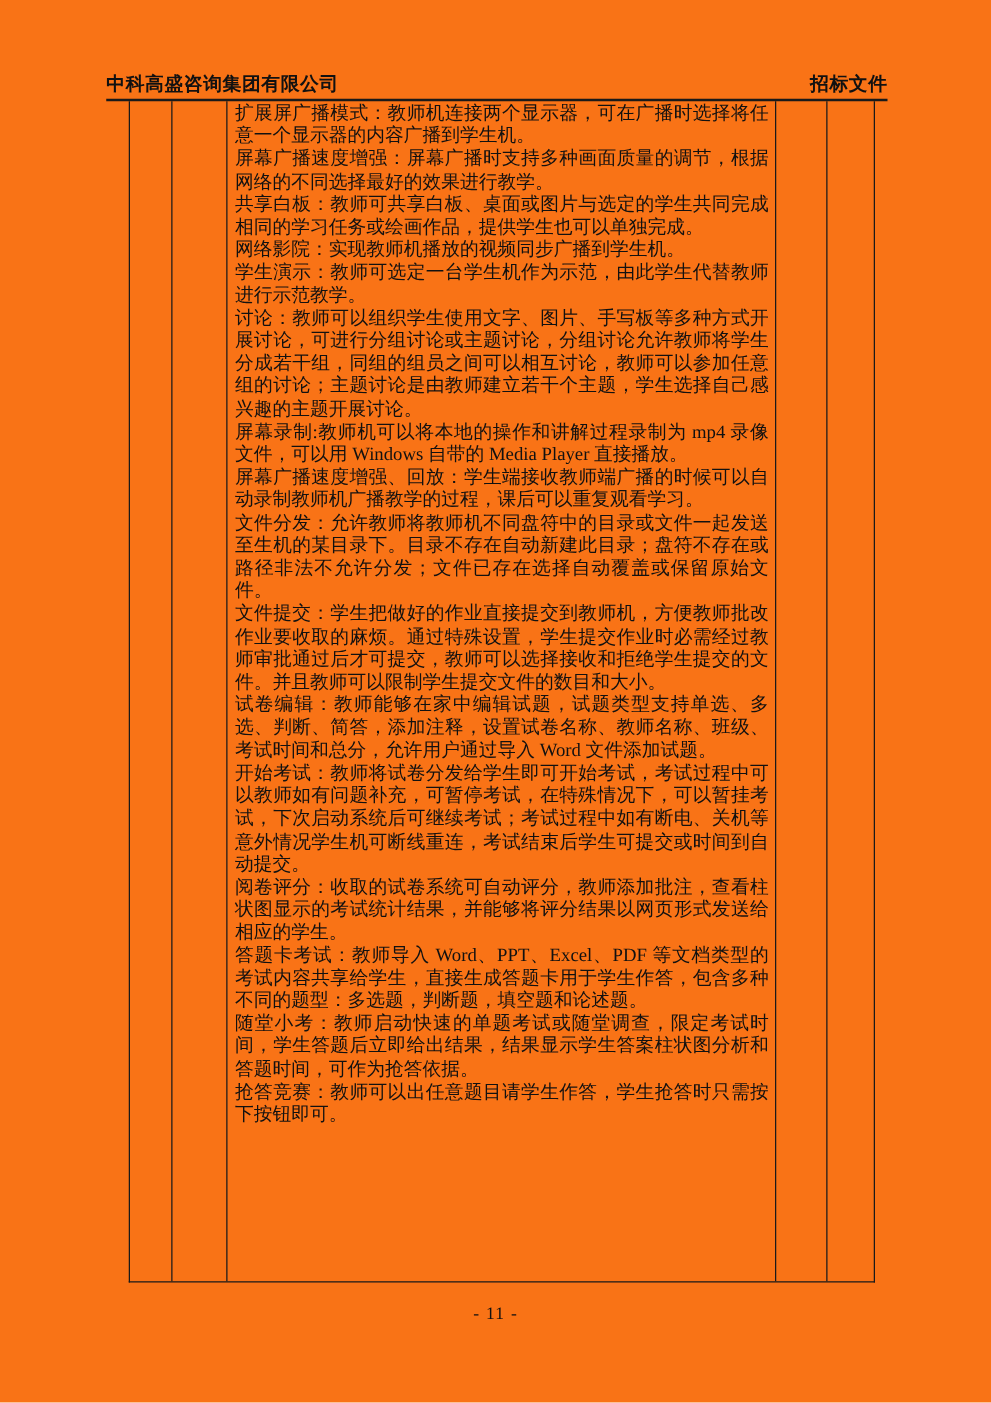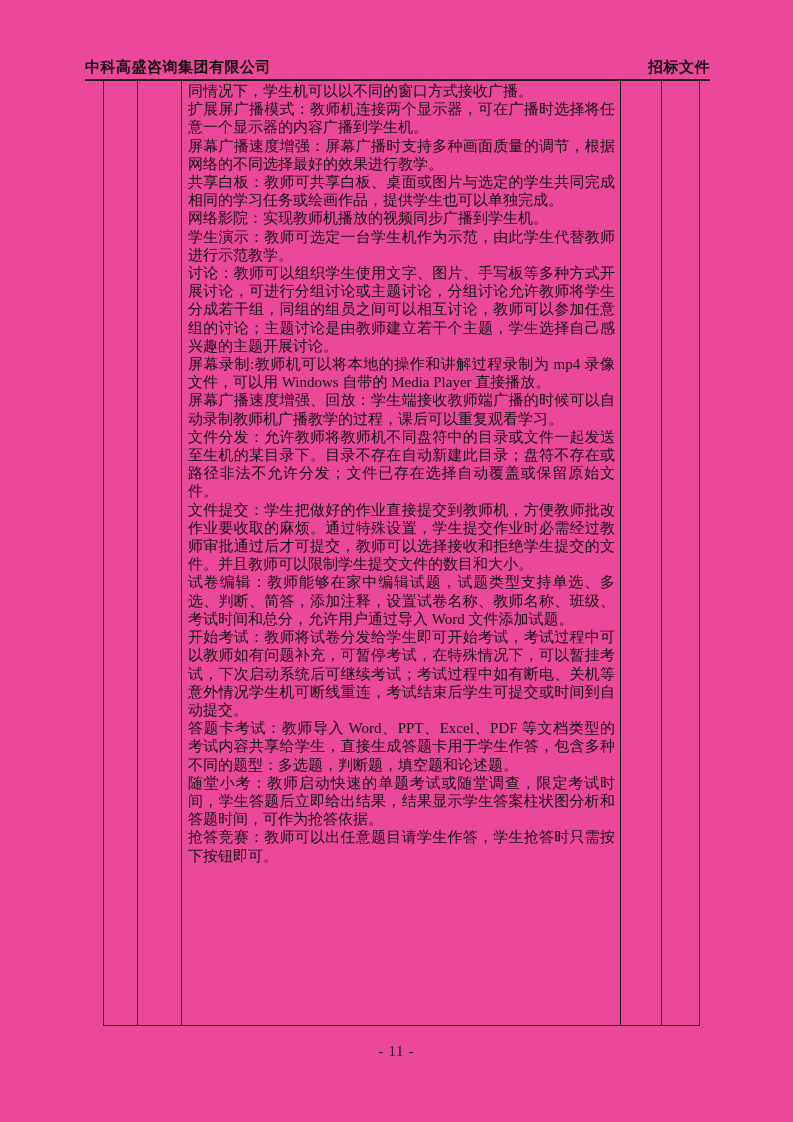--- a/index.html
+++ b/index.html
@@ -4,21 +4,21 @@
 <style>
   html, body {
     margin: 0;
     padding: 0;
     background: #ffffff;
   }
   .page {
     position: relative;
     width: 793px;
     height: 1122px;
-    background: #ec4899;
+    background: #f97316;
     font-family: "Liberation Serif", "DejaVu Serif", serif;
     color: #111111;
     overflow: hidden;
   }
   .header-company {
     position: absolute;
     left: 85px;
     top: 58px;
     font-size: 15px;
     font-weight: bold;
@@ -94,33 +94,33 @@
   <div class="header-company">中科高盛咨询集团有限公司</div>
 
   <div class="header-doctype">招标文件</div>
 
   <div class="header-rule"></div>
 
   <div class="spec-table">
     <div class="col col-l1"></div>
     <div class="col col-l2"></div>
     <div class="col col-main">
-        <p>同情况下，学生机可以以不同的窗口方式接收广播。</p>
         <p>扩展屏广播模式：教师机连接两个显示器，可在广播时选择将任意一个显示器的内容广播到学生机。</p>
         <p>屏幕广播速度增强：屏幕广播时支持多种画面质量的调节，根据网络的不同选择最好的效果进行教学。</p>
         <p>共享白板：教师可共享白板、桌面或图片与选定的学生共同完成相同的学习任务或绘画作品，提供学生也可以单独完成。</p>
         <p>网络影院：实现教师机播放的视频同步广播到学生机。</p>
         <p>学生演示：教师可选定一台学生机作为示范，由此学生代替教师进行示范教学。</p>
         <p>讨论：教师可以组织学生使用文字、图片、手写板等多种方式开展讨论，可进行分组讨论或主题讨论，分组讨论允许教师将学生分成若干组，同组的组员之间可以相互讨论，教师可以参加任意组的讨论；主题讨论是由教师建立若干个主题，学生选择自己感兴趣的主题开展讨论。</p>
         <p>屏幕录制:教师机可以将本地的操作和讲解过程录制为 mp4 录像文件，可以用 Windows 自带的 Media Player 直接播放。</p>
         <p>屏幕广播速度增强、回放：学生端接收教师端广播的时候可以自动录制教师机广播教学的过程，课后可以重复观看学习。</p>
         <p>文件分发：允许教师将教师机不同盘符中的目录或文件一起发送至生机的某目录下。目录不存在自动新建此目录；盘符不存在或路径非法不允许分发；文件已存在选择自动覆盖或保留原始文件。</p>
         <p>文件提交：学生把做好的作业直接提交到教师机，方便教师批改作业要收取的麻烦。通过特殊设置，学生提交作业时必需经过教师审批通过后才可提交，教师可以选择接收和拒绝学生提交的文件。并且教师可以限制学生提交文件的数目和大小。</p>
         <p>试卷编辑：教师能够在家中编辑试题，试题类型支持单选、多选、判断、简答，添加注释，设置试卷名称、教师名称、班级、考试时间和总分，允许用户通过导入 Word 文件添加试题。</p>
         <p>开始考试：教师将试卷分发给学生即可开始考试，考试过程中可以教师如有问题补充，可暂停考试，在特殊情况下，可以暂挂考试，下次启动系统后可继续考试；考试过程中如有断电、关机等意外情况学生机可断线重连，考试结束后学生可提交或时间到自动提交。</p>
+        <p>阅卷评分：收取的试卷系统可自动评分，教师添加批注，查看柱状图显示的考试统计结果，并能够将评分结果以网页形式发送给相应的学生。</p>
         <p>答题卡考试：教师导入 Word、PPT、Excel、PDF 等文档类型的考试内容共享给学生，直接生成答题卡用于学生作答，包含多种不同的题型：多选题，判断题，填空题和论述题。</p>
         <p>随堂小考：教师启动快速的单题考试或随堂调查，限定考试时间，学生答题后立即给出结果，结果显示学生答案柱状图分析和答题时间，可作为抢答依据。</p>
         <p>抢答竞赛：教师可以出任意题目请学生作答，学生抢答时只需按下按钮即可。</p>
       </div>
     <div class="col col-r1"></div>
     <div class="col col-r2"></div>
   </div>
 
   <div class="page-number">- 11 -</div>
 

